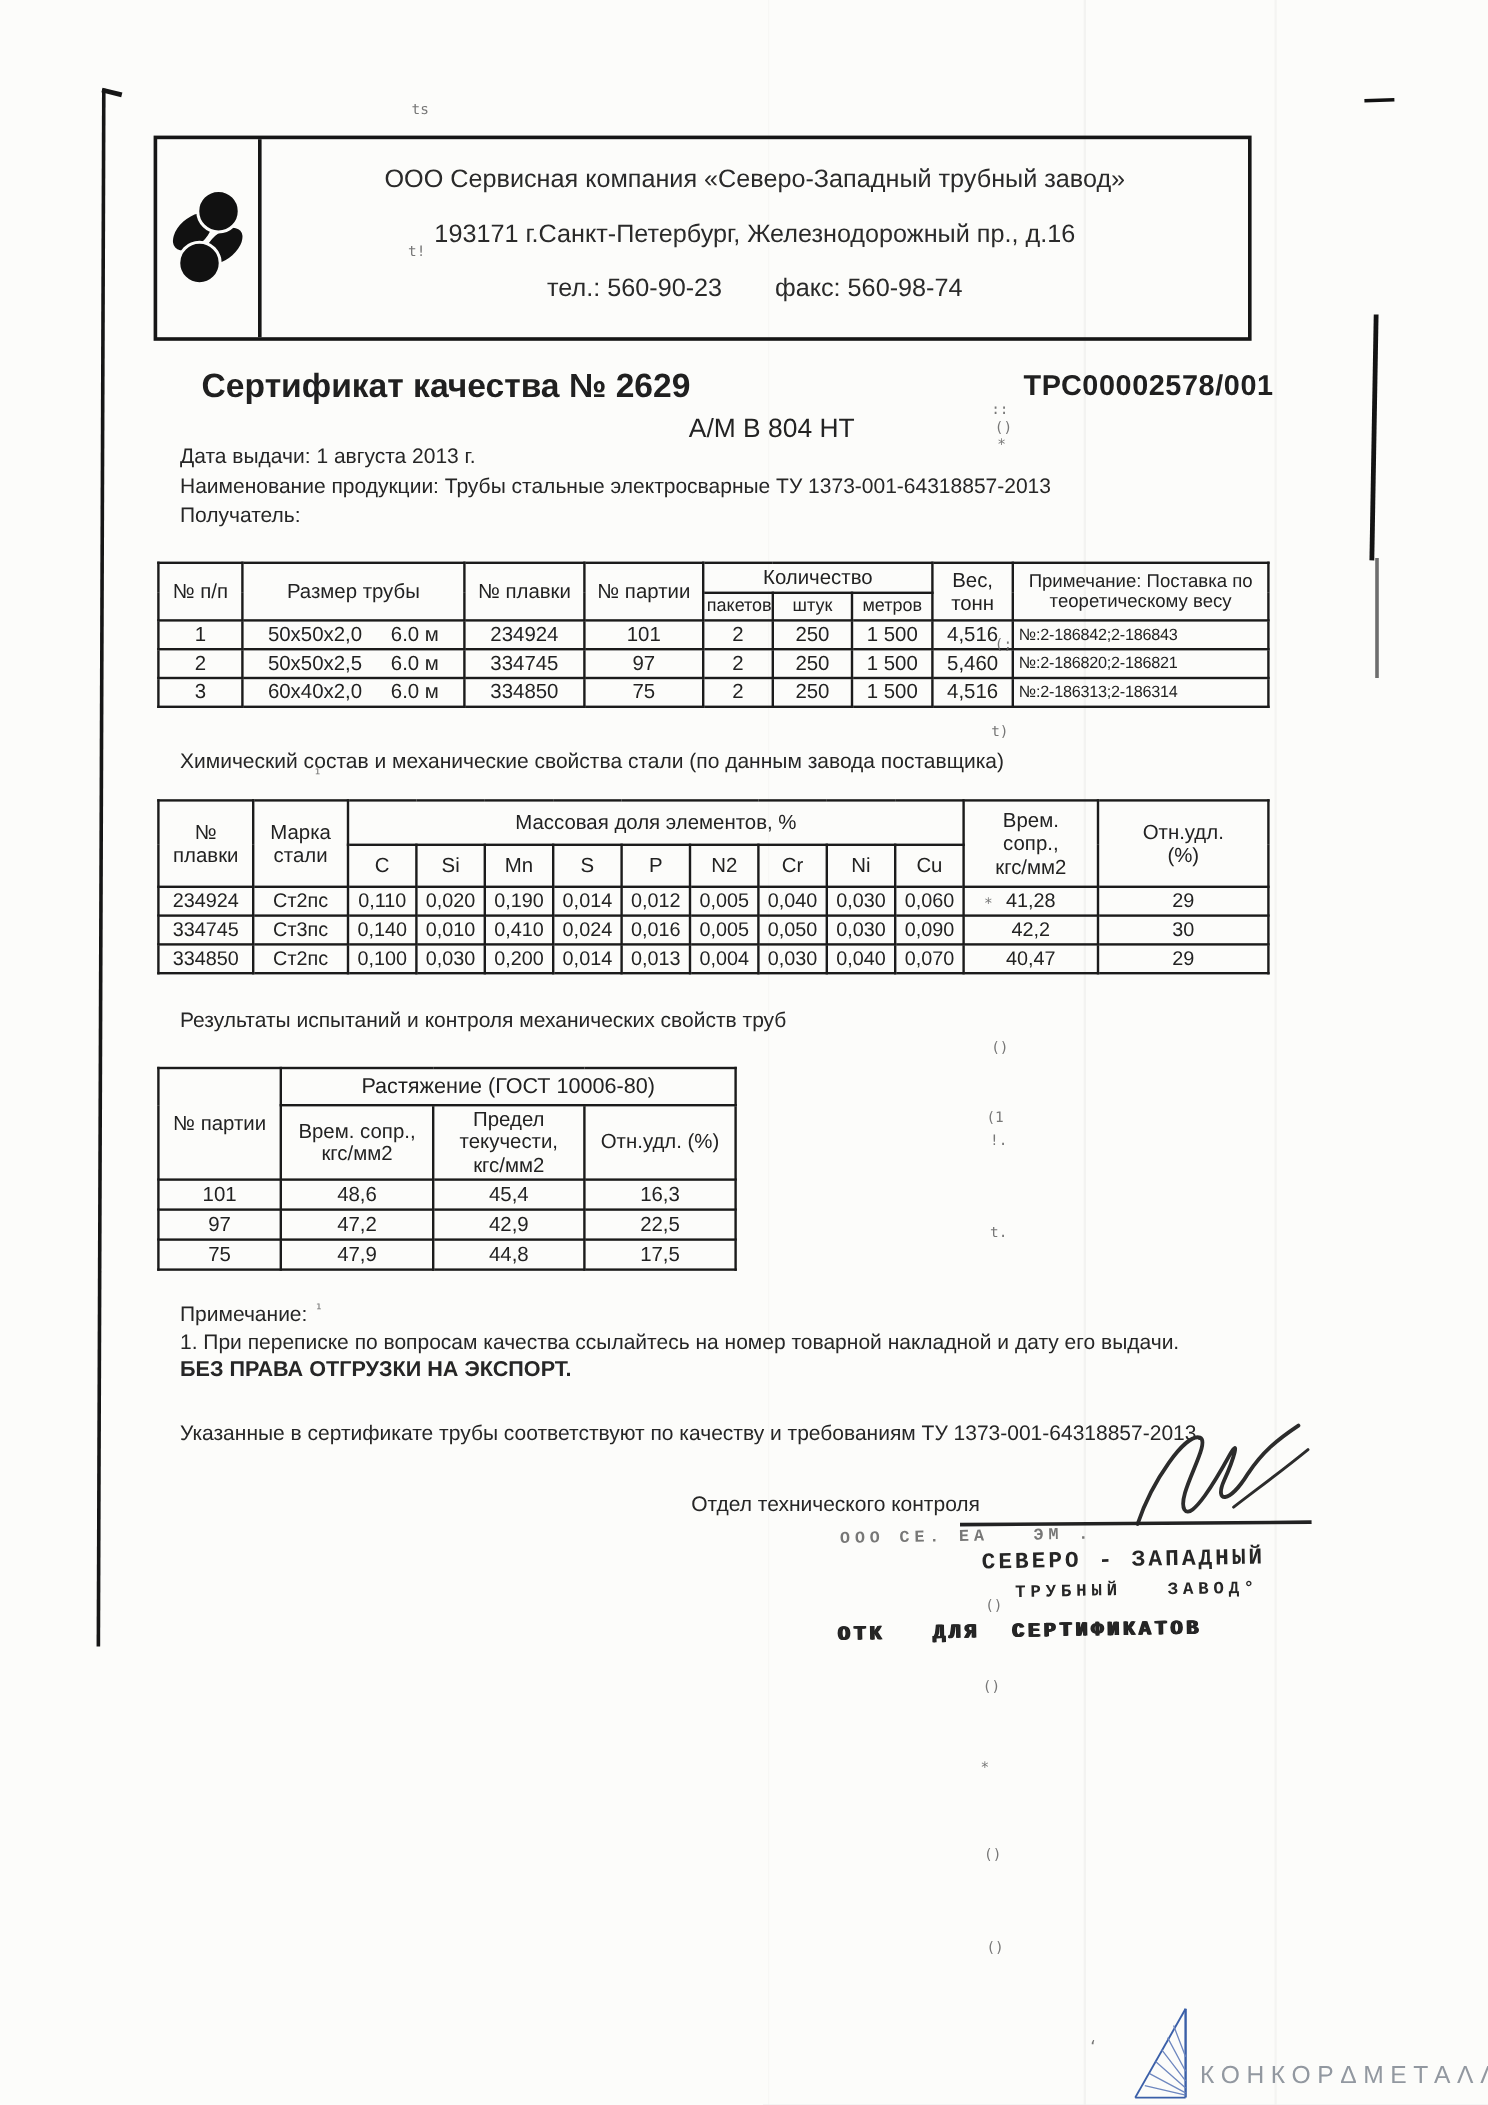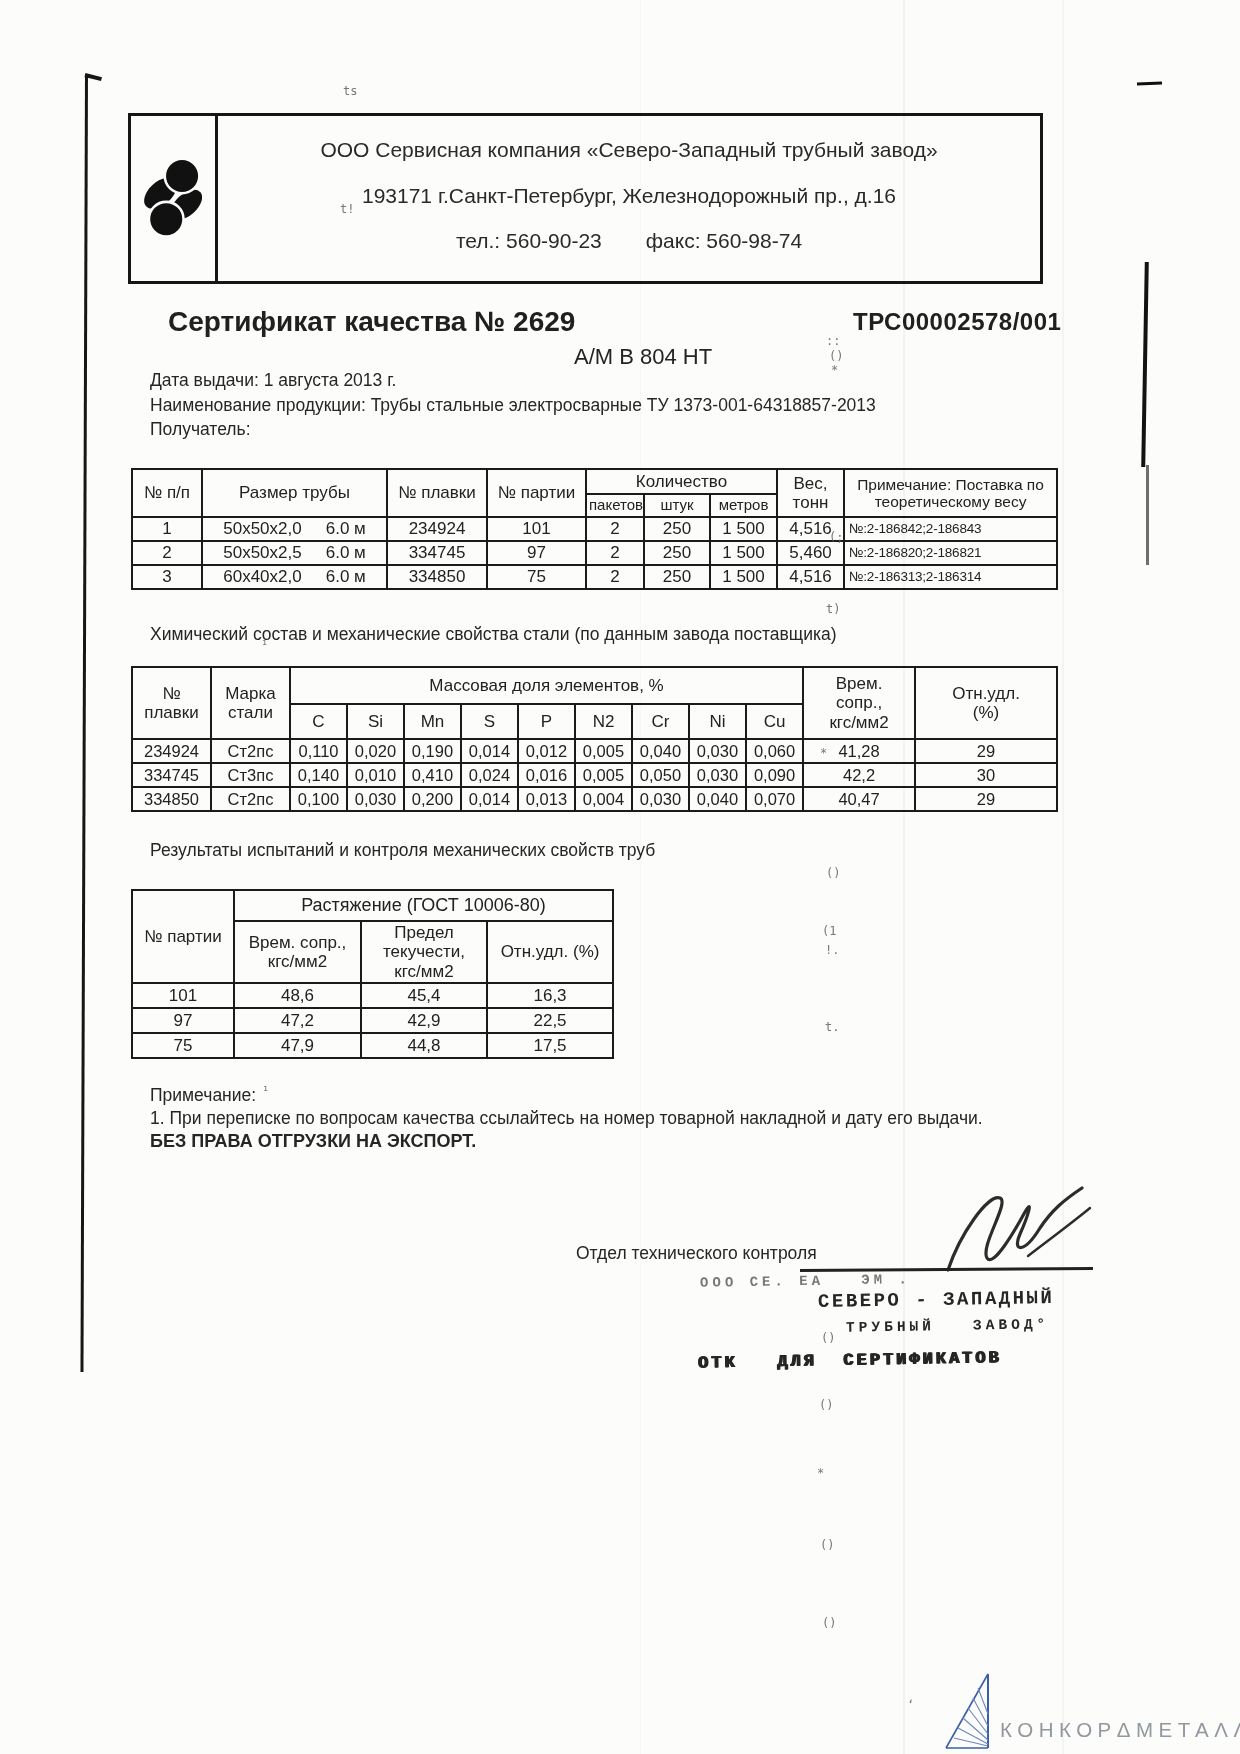--- a/index.html
+++ b/index.html
@@ -298,20 +298,21 @@
       <td>47,9</td>
       <td>44,8</td>
       <td>17,5</td>
     </tr>
   </tbody>
     </table>
 
   <div class="abs bodyline" style="left:150px;top:1085px;">Примечание:</div>
   <div class="abs bodyline" style="left:150px;top:1108px;">1. При переписке по вопросам качества ссылайтесь на номер товарной накладной и дату его выдачи.</div>
   <div class="abs bodyline bold" style="left:150px;top:1131px;font-size:18px;">БЕЗ ПРАВА ОТГРУЗКИ НА ЭКСПОРТ.</div>
+  <div class="abs bodyline" style="left:150px;top:1184px;">Указанные в сертификате трубы соответствуют по качеству и требованиям ТУ 1373-001-64318857-2013.</div>
   <div class="abs bodyline" style="left:576px;top:1243px;">Отдел технического контроля</div>
 
   <svg class="abs" style="left:930px;top:1168px;" width="180" height="115" viewBox="0 0 180 115">
     <path d="M18,102 C30,66 58,26 70,30 C80,34 50,78 57,90 C63,100 84,64 95,44 C103,30 99,46 90,66 C82,84 94,86 110,60 C122,42 134,32 152,20" fill="none" stroke="#2c2c2c" stroke-width="3.2" stroke-linecap="round"></path>
     <path d="M98,88 C116,74 138,58 160,40" fill="none" stroke="#2c2c2c" stroke-width="2.4" stroke-linecap="round"></path>
   </svg>
   <div class="abs sig-line"></div>
 
   <div class="abs stamp stamp1">ООО СЕ. ЕА   ЭМ .</div>
   <div class="abs stamp stamp2">СЕВЕРО - ЗАПАДНЫЙ</div>

